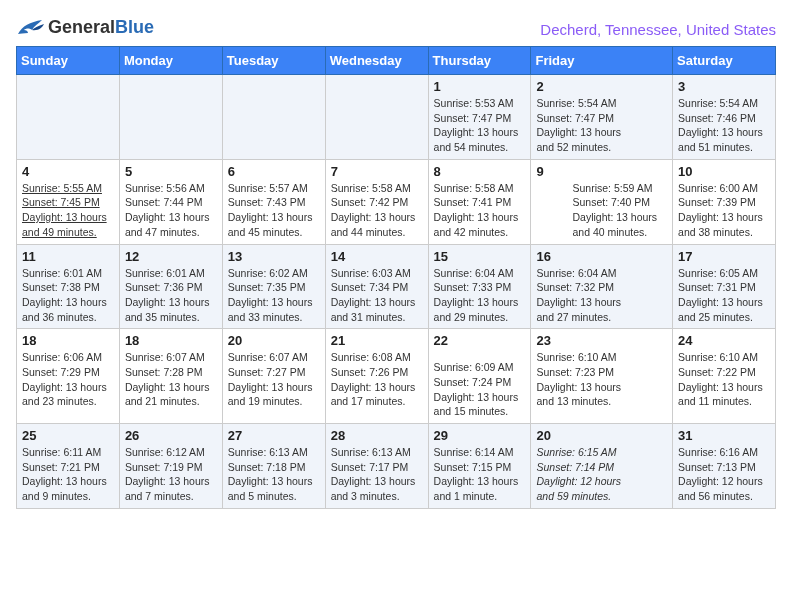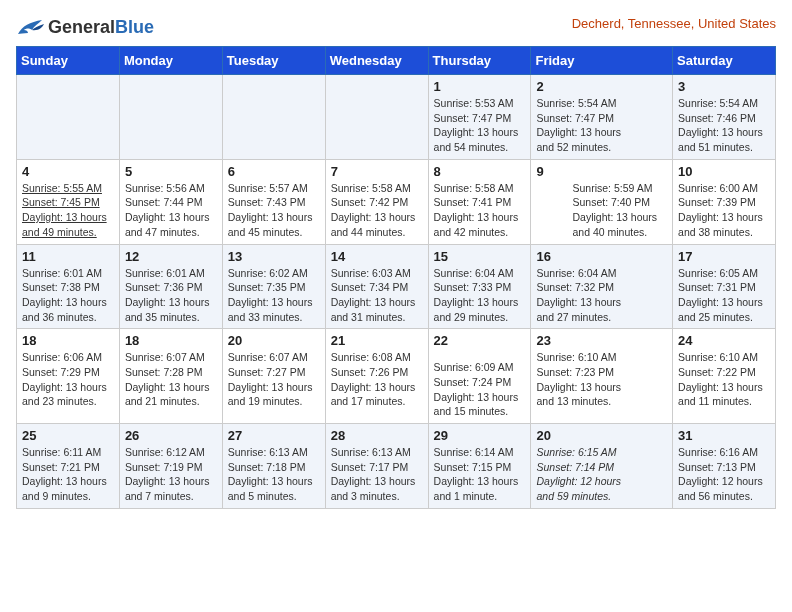--- a/index.html
+++ b/index.html
@@ -5,21 +5,21 @@
     * { box-sizing: border-box; margin: 0; padding: 0; }
     body {
       font-family: Arial, sans-serif;
       background: #fff;
       width: 792px;
       min-height: 612px;
       padding: 16px;
     }
     .header {
       display: flex;
-      align-items: flex-start;
+      align-items: flex-end;
       justify-content: space-between;
       margin-bottom: 8px;
     }
     .logo {
       display: flex;
       align-items: center;
       gap: 4px;
     }
     .logo-text-general {
       font-size: 18px;
@@ -38,30 +38,30 @@
     .title-block {
       text-align: right;
     }
     .main-title {
       font-size: 36px;
       font-weight: normal;
       color: #333;
       line-height: 1.1;
     }
     .subtitle {
-      font-size: 13px;
-      color: #c2410c;
+      font-size: 15px;
+      color: #8b5cf6;
     }
     table {
       width: 100%;
       border-collapse: collapse;
       font-size: 11px;
     }
     thead tr th {
-      background-color: #1d4ed8;
+      background-color: #3b82f6;
       color: #fff;
       padding: 6px 4px;
       text-align: left;
       font-size: 13px;
       font-weight: bold;
       border: 1px solid #2a6bb5;
     }
     tbody tr td {
       border: 1px solid #ccc;
       vertical-align: top;

